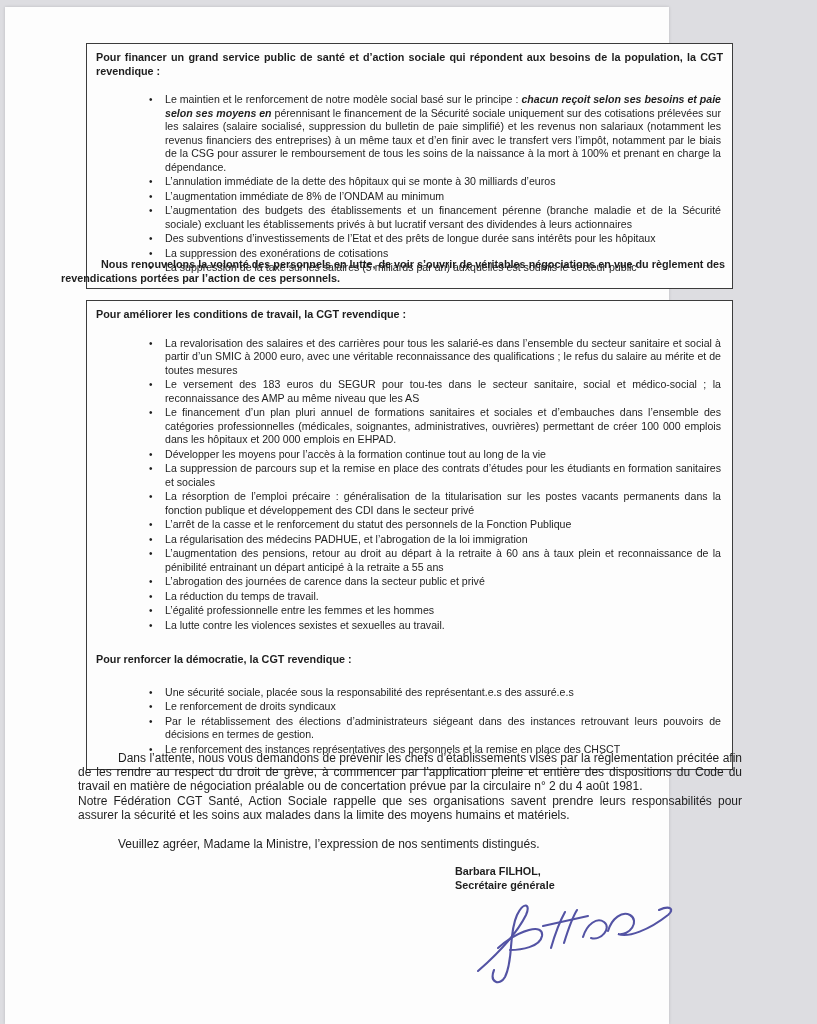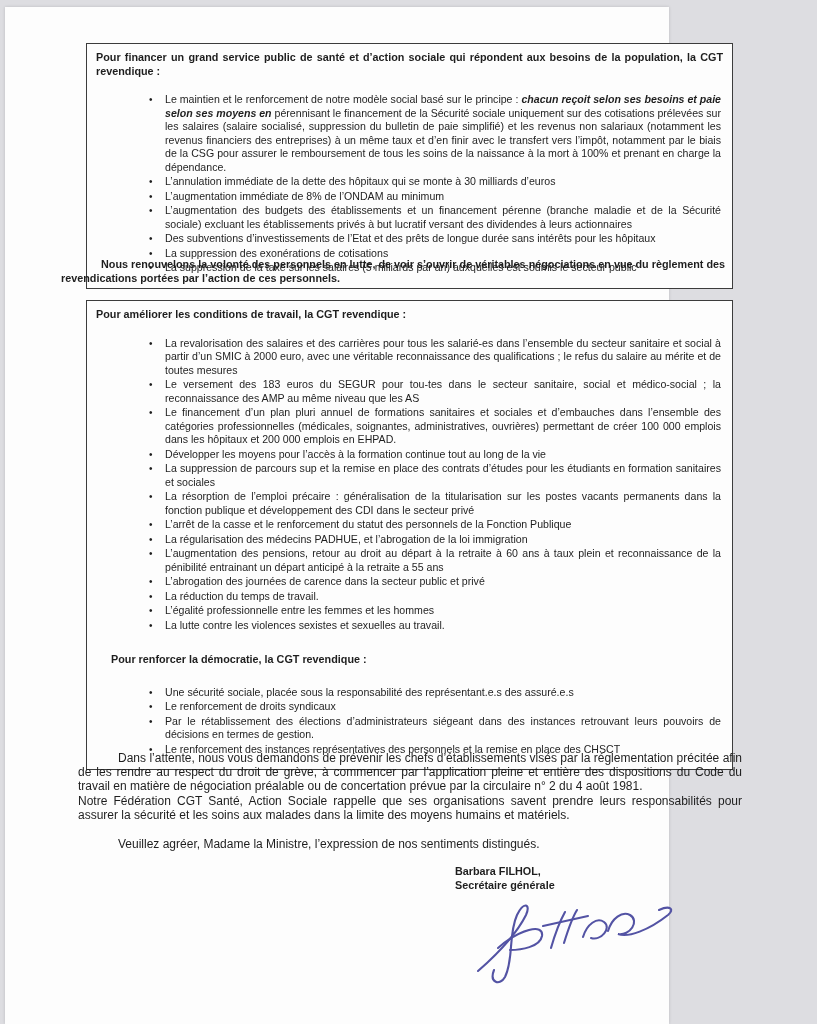--- a/index.html
+++ b/index.html
@@ -60,21 +60,20 @@
     line-height:14px;
     text-align:justify;
     text-indent:40px;
   }
   #box1 { top:36px; }
   #box2 { top:293px; min-height:444px; }
   .heading2 {
     font-weight:bold;
     font-size:10.8px;
     margin-top:21px;
-    margin-left:15px;
   }
   #box2 ul.bullets.second { margin-top:19px; }
   .closing {
     position:absolute;
     left:73px; top:744px; width:664px;
     font-size:12px;
     line-height:14.2px;
     text-align:justify;
   }
   .closing p.indented { text-indent:40px; }

